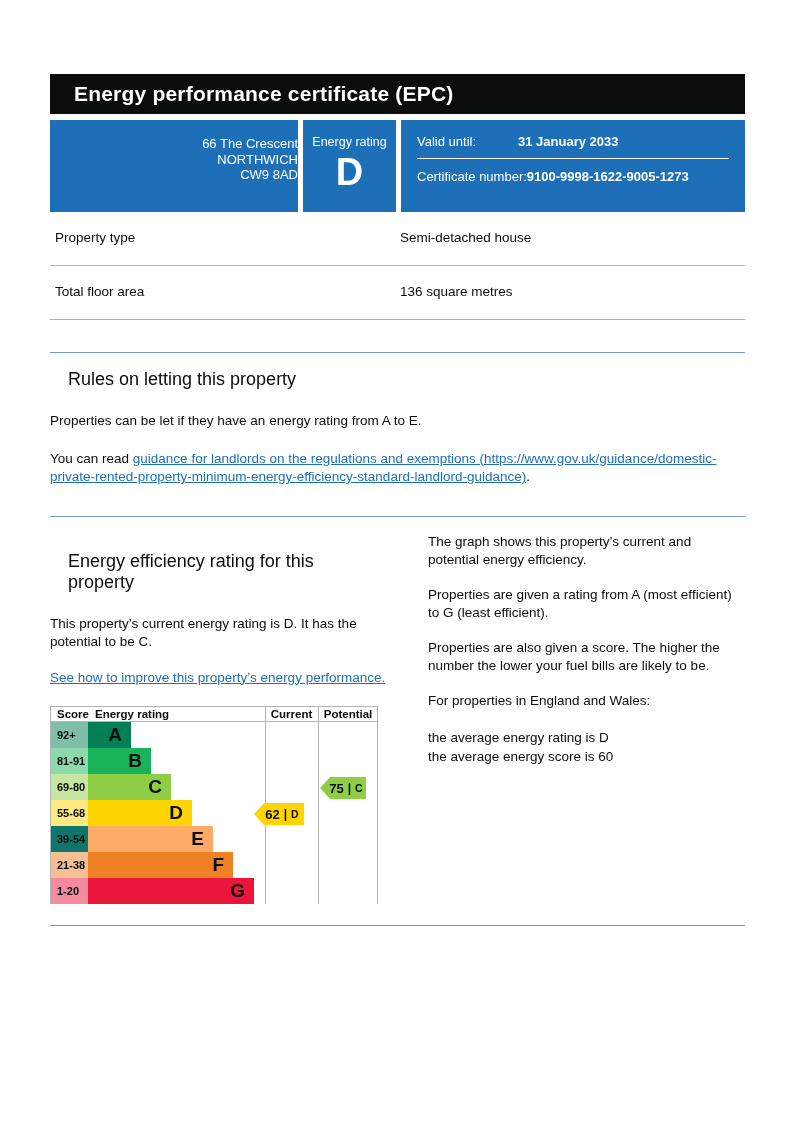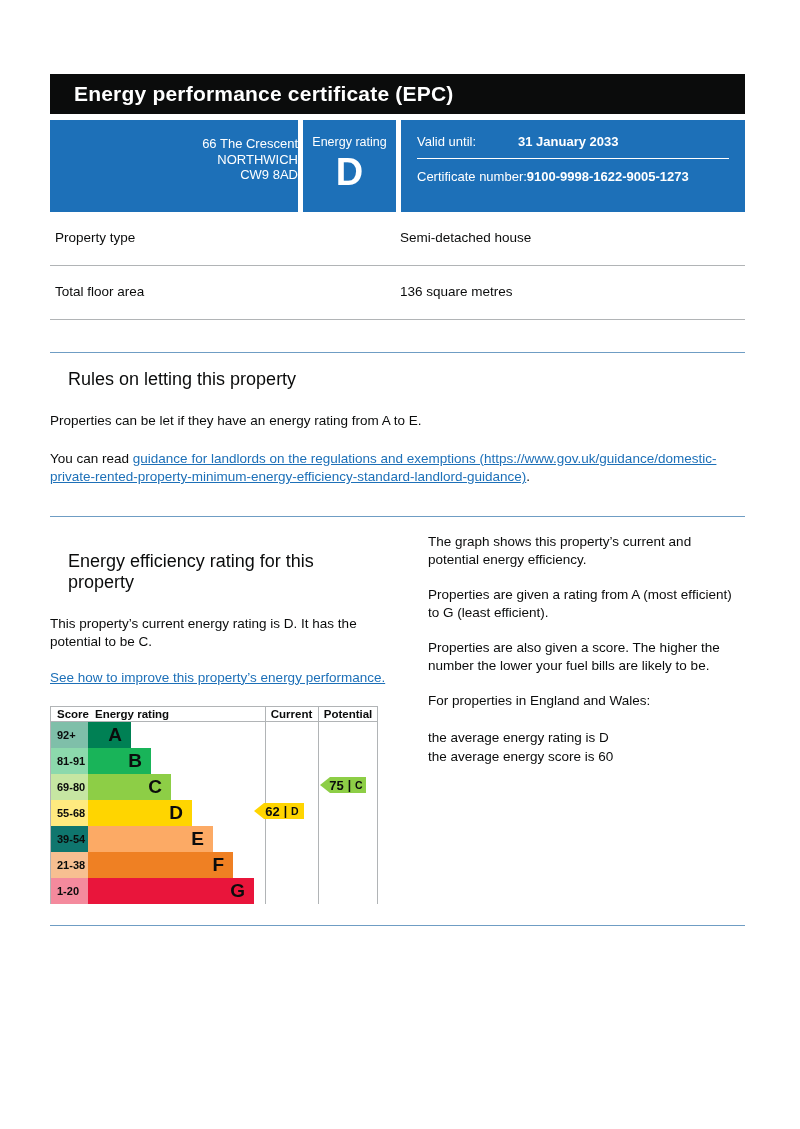--- a/index.html
+++ b/index.html
@@ -72,21 +72,21 @@
   .epc-band-row{display:flex;height:26px;}
   .epc-score-cell{width:38px;flex:none;font-size:11px;font-weight:bold;line-height:26px;padding-left:7px;}
   .epc-bar{position:relative;height:26px;text-align:right;}
   .epc-letter{font-size:19px;font-weight:bold;line-height:26px;padding-right:9px;}
   .vline{position:absolute;top:0;bottom:0;width:1px;background:var(--grey-line);}
   .vl-0{left:0;}
   .vl-1{left:215px;}
   .vl-2{left:268px;}
   .vl-3{left:327px;}
   .epc-arrow{
-    position:absolute;height:16px;display:flex;align-items:center;justify-content:center;
+    position:absolute;height:22px;display:flex;align-items:center;justify-content:center;
     padding-left:6px;font-weight:bold;
     clip-path:polygon(0 50%,10px 0,100% 0,100% 100%,10px 100%);
   }
   .epc-arrow .arrow-score{font-size:13px;}
   .epc-arrow .arrow-sep{font-size:12px;margin:0 4px;}
   .epc-arrow .arrow-letter{font-size:10.5px;}
   .arrow-current{left:204px;width:50px;}
   .arrow-potential{left:270px;width:46px;}
 </style>
 </head>

